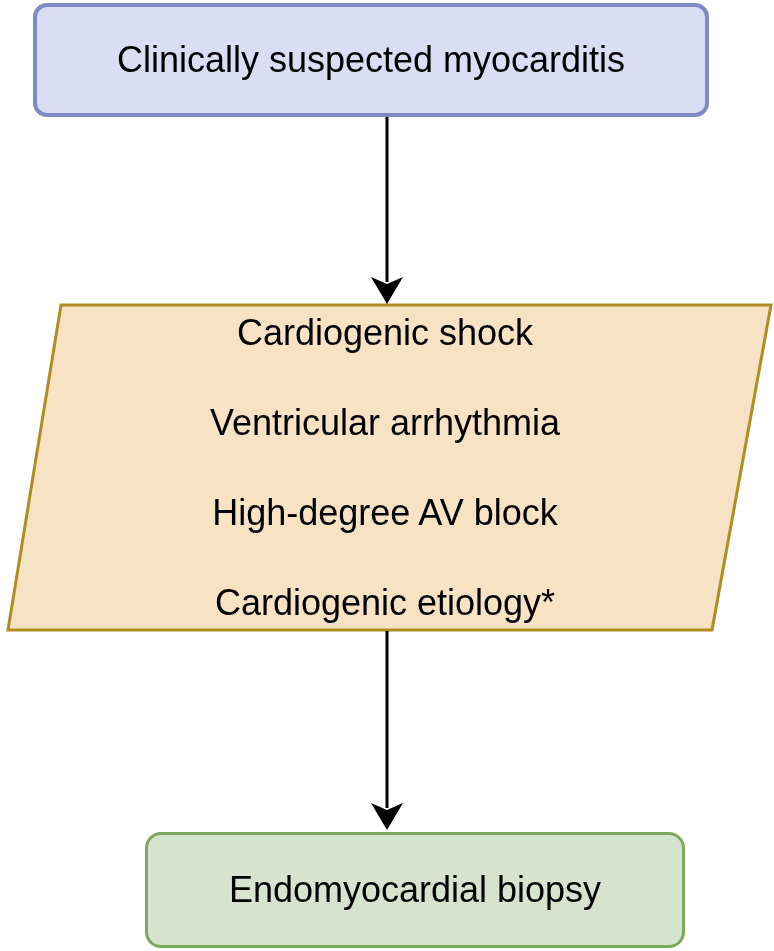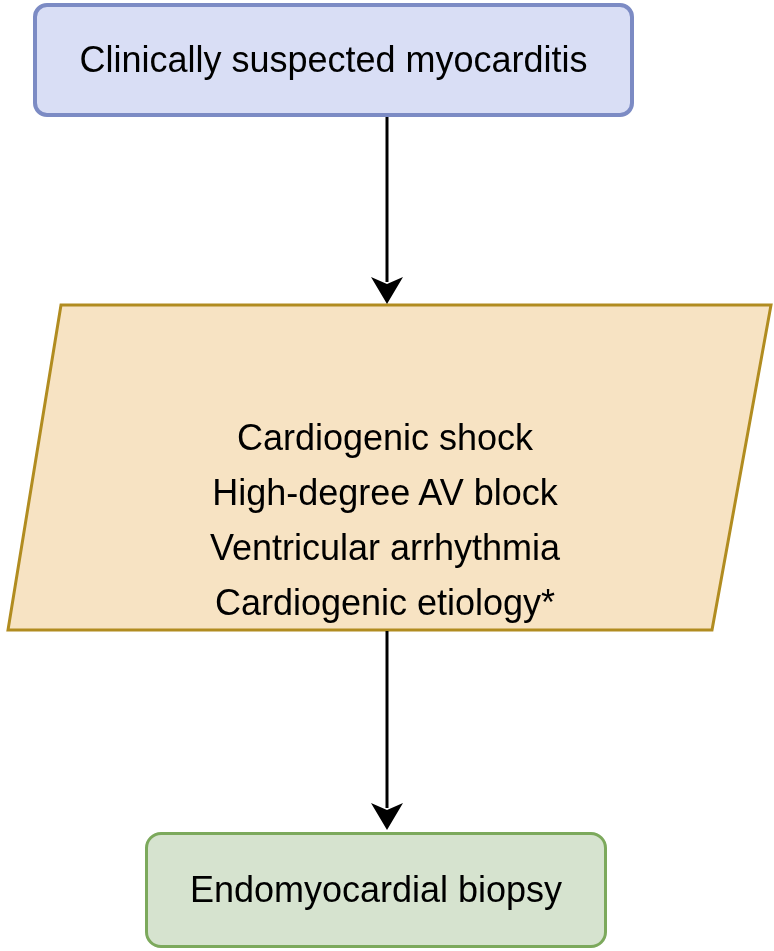--- a/index.html
+++ b/index.html
@@ -29,43 +29,43 @@
     align-items: center;
     justify-content: center;
     text-align: center;
     color: #000000;
     font-size: 36px;
     line-height: 1.15;
   }
   .node-start {
     left: 33px;
     top: 3px;
-    width: 601px;
+    width: 676px;
     height: 114px;
     border: 4px solid;
     border-radius: 14px;
   }
   .node-biopsy {
     left: 145px;
     top: 832px;
-    width: 462px;
+    width: 540px;
     height: 116px;
     border: 3.5px solid;
     border-radius: 16px;
   }
   .criteria-text {
     position: absolute;
     left: 30px;
     top: 305px;
     width: 710px;
     height: 325px;
     display: flex;
     flex-direction: column;
     align-items: center;
-    justify-content: flex-end;
+    justify-content: space-between;
     text-align: center;
     color: #000000;
     font-size: 36px;
   }
   .criteria-line {
     line-height: 55px;
     white-space: nowrap;
   }
 </style>
 </head>
@@ -83,22 +83,22 @@
     <line x1="387" y1="631" x2="387" y2="808" stroke-width="3" stroke="#000000"></line>
     <path d="M387,830 L371,803 L387,810 L403,803 Z" fill="#000000"></path>
   </svg>
 
   <div class="node node-start" style="background-color: rgb(217, 222, 245); border-color: rgb(124, 139, 196);">
     <span>Clinically suspected myocarditis</span>
   </div>
 
   <div class="criteria-text">
     <div class="criteria-line">Cardiogenic shock</div>
+    <div class="criteria-line">Ventricular arrhythmia</div>
     <div class="criteria-line">High-degree AV block</div>
-    <div class="criteria-line">Ventricular arrhythmia</div>
     <div class="criteria-line">Cardiogenic etiology*</div>
   </div>
 
   <div class="node node-biopsy" style="background-color: rgb(214, 227, 207); border-color: rgb(124, 169, 92);">
     <span>Endomyocardial biopsy</span>
   </div>
 
 </div>
 
 </body></html>

